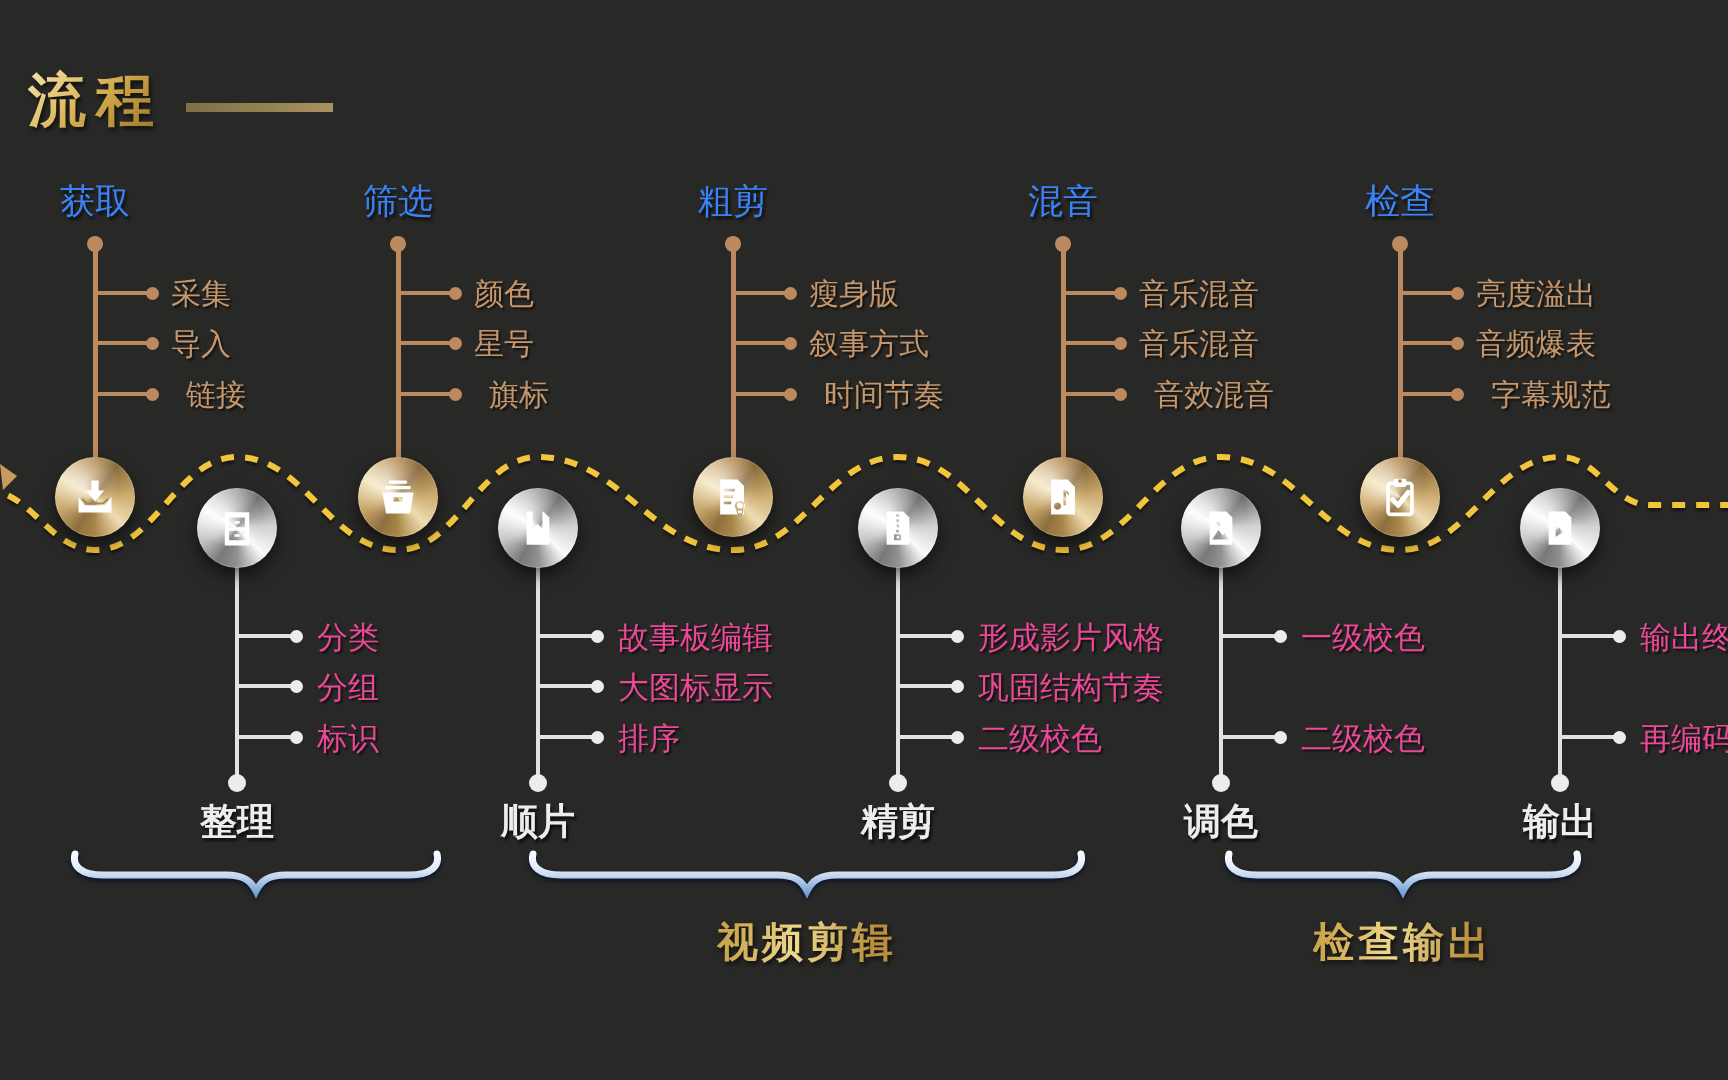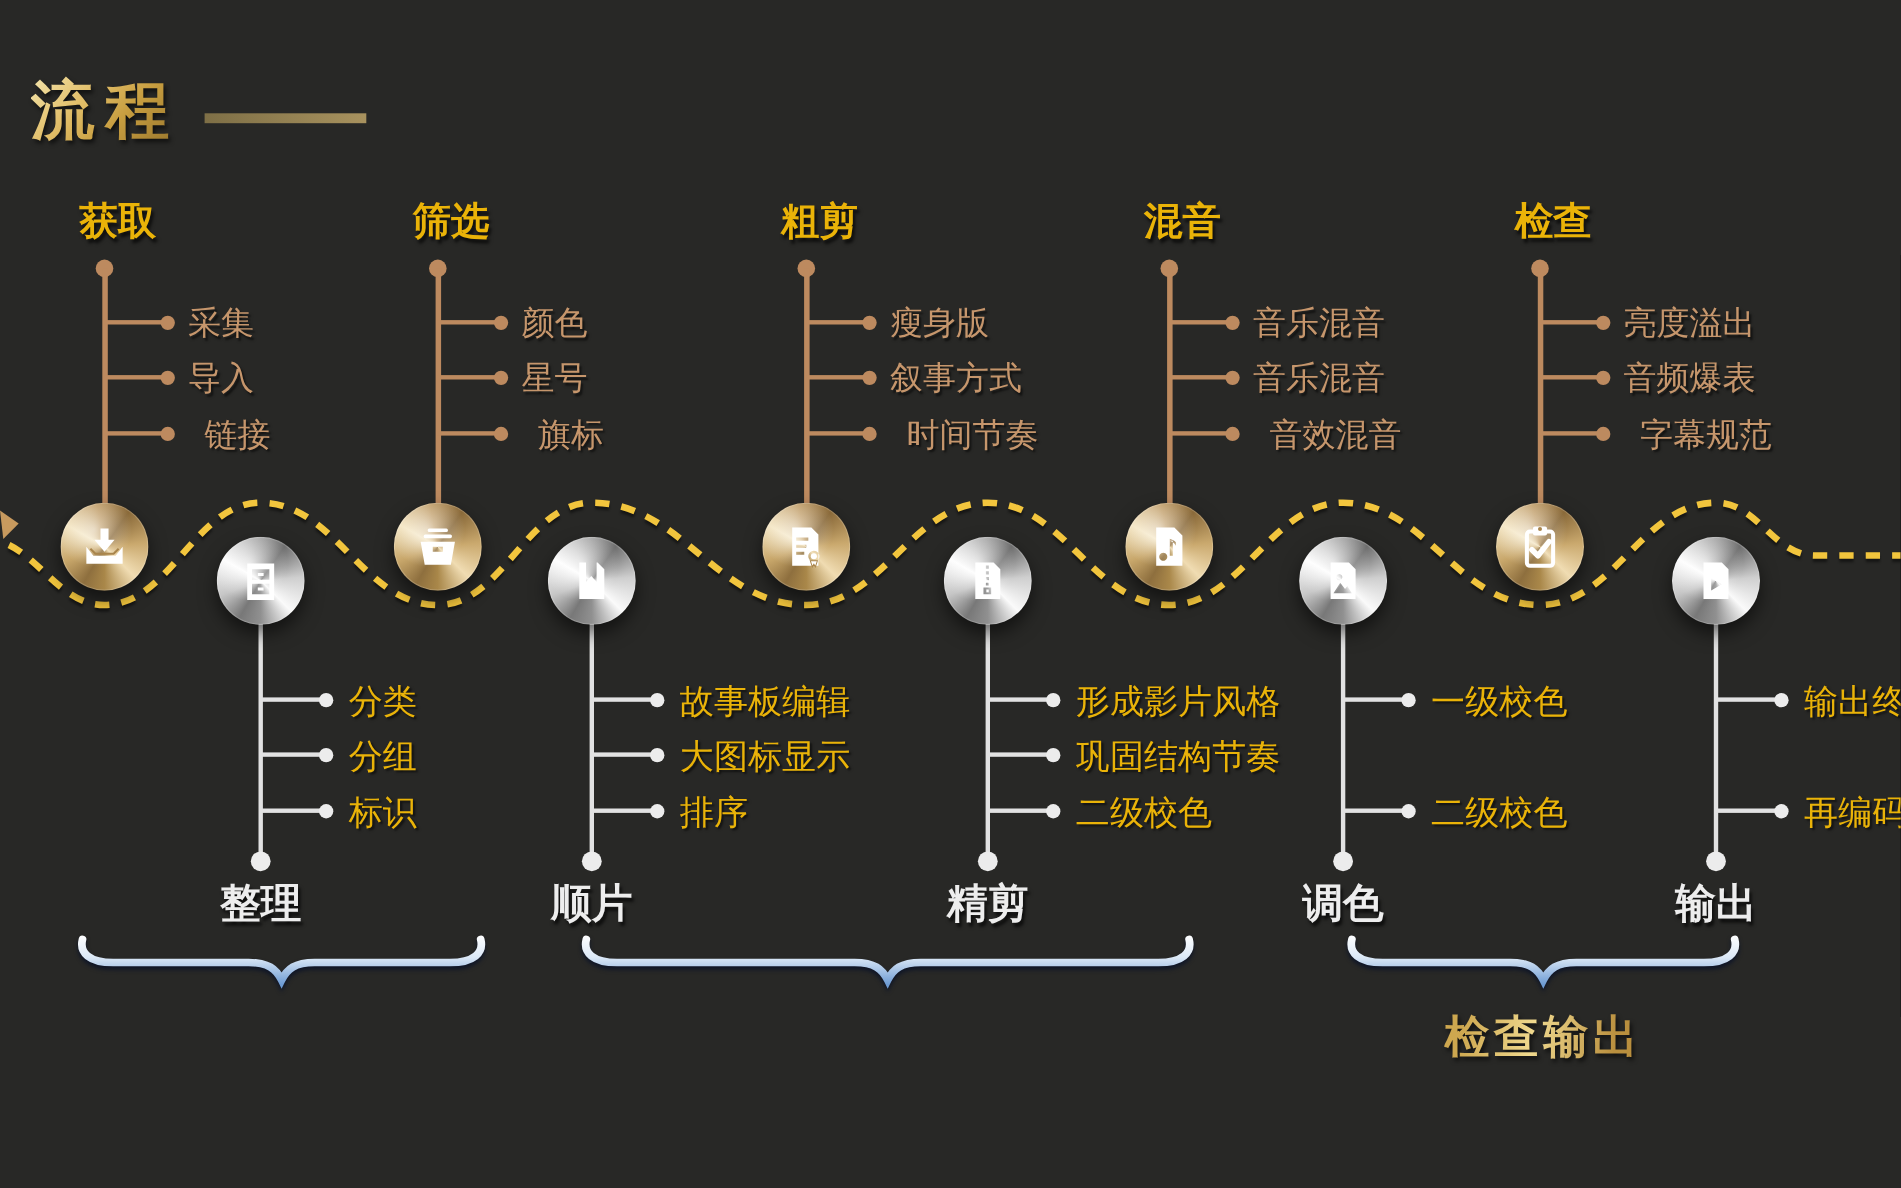--- a/index.html
+++ b/index.html
@@ -8,39 +8,39 @@
   
   .page-title{position:absolute;left:28px;top:62px;font-size:58px;font-weight:bold;letter-spacing:10px;
     background:linear-gradient(135deg,#f2e2a8 5%,#e2bf6a 35%,#c79d3f 60%,#96742c 95%);
     -webkit-background-clip:text;background-clip:text;color:transparent;
     filter:drop-shadow(2px 3px 2px rgba(0,0,0,.6));}
   .title-bar{position:absolute;left:186px;top:103px;width:147px;height:9px;
     background:linear-gradient(90deg,#7e6f46,#a8925e);}
   
   .tcol{position:absolute;top:0;height:540px;}
   .t-header{position:absolute;left:0;top:178px;transform:translateX(-50%);white-space:nowrap;
-    font-size:35px;font-weight:bold;color:#eab308;text-shadow:2px 3px 3px rgba(0,0,0,.7);margin-left:12px;}
+    font-size:35px;font-weight:normal;color:#3b82f6;text-shadow:2px 3px 3px rgba(0,0,0,.7);}
   .t-dot{position:absolute;left:-8px;top:236px;width:16px;height:16px;border-radius:50%;background:#bd8a5f;}
   .t-line{position:absolute;left:-2px;top:244px;width:5px;height:216px;background:#bd8a5f;}
   .t-hline{position:absolute;left:0;width:58px;height:4px;background:#bd8a5f;}
   .t-bdot{position:absolute;left:51px;width:13px;height:13px;border-radius:50%;background:#bd8a5f;}
   .t-btext{position:absolute;left:76px;white-space:nowrap;font-size:30px;color:#c6966c;
     text-shadow:2px 2px 2px rgba(0,0,0,.6);}
   .tr1l{top:291px;} .tr2l{top:341px;} .tr3l{top:392px;}
   .tr1d{top:287px;} .tr2d{top:337px;} .tr3d{top:388px;}
   .tr1t{top:274px;} .tr2t{top:324px;} .tr3t{top:375px;margin-left:15px;}
   
   .bcol{position:absolute;top:0;height:1080px;}
   .b-line{position:absolute;left:-2px;top:560px;width:4px;height:222px;background:#e2e2e2;}
   .b-dot{position:absolute;left:-9px;top:774px;width:18px;height:18px;border-radius:50%;background:#ececec;}
   .b-label{position:absolute;left:0;top:797px;transform:translateX(-50%);white-space:nowrap;
     font-size:37px;font-weight:bold;color:#ededed;text-shadow:2px 3px 3px rgba(0,0,0,.7);}
   .b-hline{position:absolute;left:0;width:60px;height:4px;background:#e2e2e2;}
   .b-bdot{position:absolute;left:53px;width:13px;height:13px;border-radius:50%;background:#ececec;}
-  .b-btext{position:absolute;left:80px;white-space:nowrap;font-size:31px;color:#eab308;
+  .b-btext{position:absolute;left:80px;white-space:nowrap;font-size:31px;color:#ec4899;
     text-shadow:2px 2px 2px rgba(0,0,0,.6);}
   .br1l{top:634px;} .br2l{top:684px;} .br3l{top:735px;}
   .br1d{top:630px;} .br2d{top:680px;} .br3d{top:731px;}
   .br1t{top:617px;} .br2t{top:667px;} .br3t{top:718px;}
   
   .node{position:absolute;width:80px;height:80px;border-radius:50%;display:flex;
     align-items:center;justify-content:center;
     box-shadow:0 8px 16px rgba(0,0,0,.55), inset 0 0 0 1px rgba(255,255,255,.18);}
   .node svg{display:block;}
   .gold{background:
@@ -307,15 +307,16 @@
         <stop offset="1" stop-color="#6d9bd3"></stop>
       </linearGradient>
     </defs>
     <g fill="none" stroke="url(#braceGrad)" stroke-width="7" stroke-linecap="round" style="filter:drop-shadow(0 3px 2px rgba(0,10,40,.65))">
       <path d="M75 854 C72 866 81 875 103 875 L226 875 C244 875 251 881 256 891 C261 881 268 875 286 875 L409 875 C431 875 440 866 437 854"></path>
       <path d="M533 854 C530 866 539 875 561 875 L777 875 C795 875 802 881 807 891 C812 881 819 875 837 875 L1053 875 C1075 875 1084 866 1081 854"></path>
       <path d="M1229 854 C1226 866 1235 875 1257 875 L1373 875 C1391 875 1398 881 1403 891 C1408 881 1415 875 1433 875 L1549 875 C1571 875 1580 866 1577 854"></path>
     </g>
   </svg>
 
+  <div class="group-label" style="left:807px">视频剪辑</div>
   <div class="group-label" style="left:1403px">检查输出</div>
 
 </div>
 
 </body></html>

